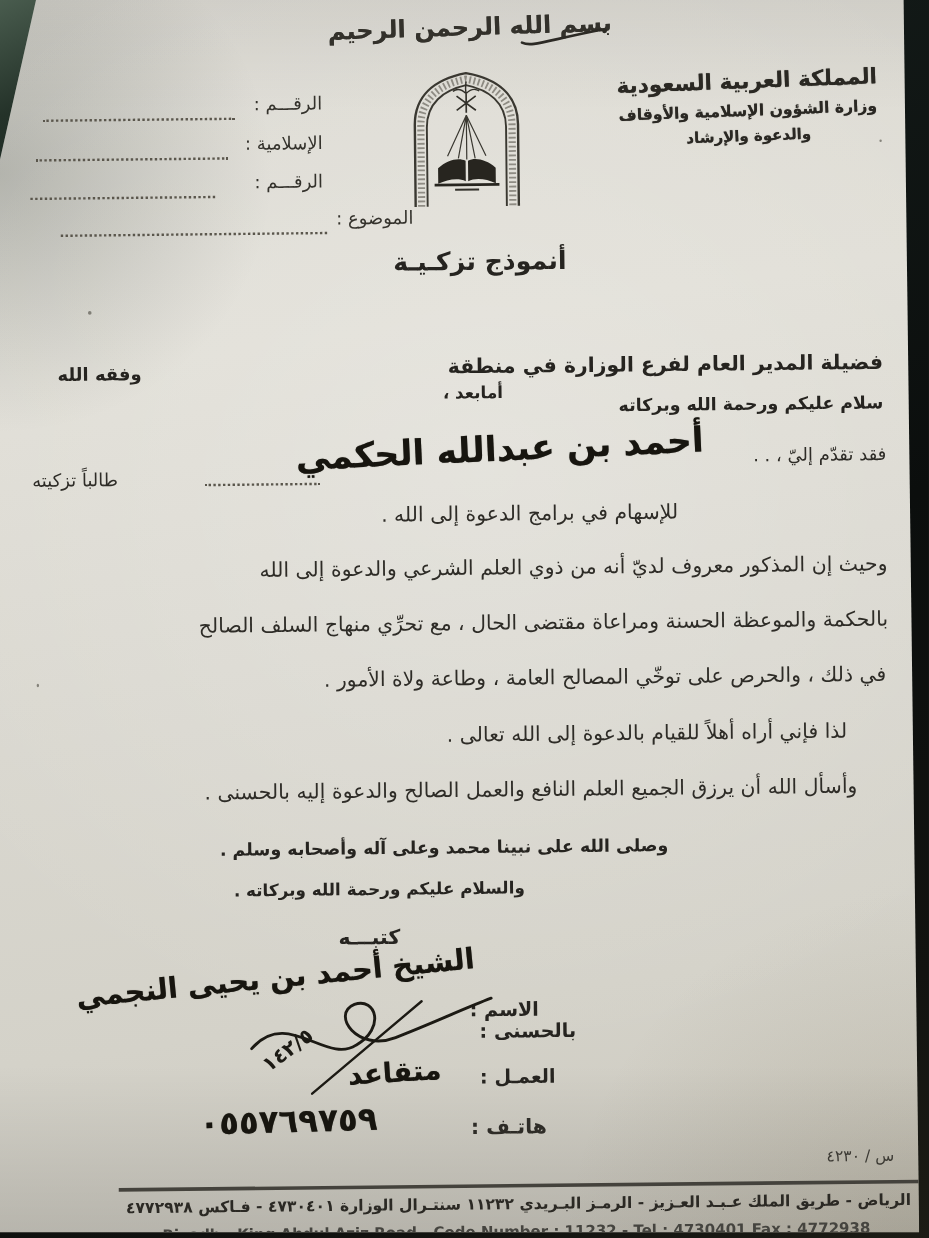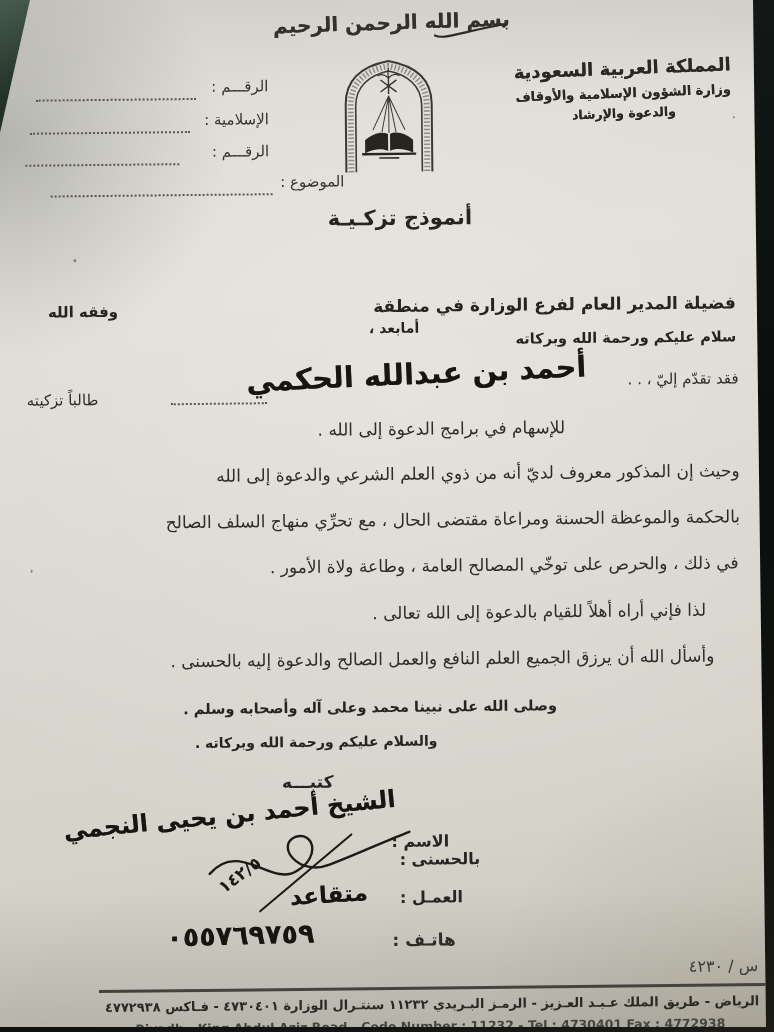--- a/index.html
+++ b/index.html
@@ -63,21 +63,21 @@
   .katabahu{top:771px;left:255px;width:100px;font-size:17px;font-weight:bold;color:#262420;}
   .lbl{font-size:16px;font-weight:bold;color:#262420;}
   .nml{top:832px;left:388px;}
   .nmv{top:797px;left:115px;width:278px;font-size:24px;transform:rotate(-5deg);}
   .sgl{top:850px;left:396px;}
   .sgs{top:820px;left:198px;}
   .wkl{top:888px;left:396px;}
   .wkv{top:881px;left:286px;font-size:23px;transform:rotate(-3deg);}
   .phl{top:930px;left:388px;font-size:17px;}
   .phv{top:918px;left:90px;width:292px;font-size:27px;letter-spacing:5px;transform:rotate(-1deg);}
-  .ref{top:960px;left:684px;font-size:16px;color:#3b3933;}
+  .ref{top:960px;left:684px;font-size:13px;color:#3b3933;}
   .divider{top:987px;left:94px;width:668px;height:3px;background:#44423c;}
   .ftar{top:997px;left:88px;width:678px;font-size:13px;font-weight:bold;color:#2b2924;}
   .ften{top:1019px;left:105px;width:640px;font-size:12.5px;color:#45443f;font-weight:bold;}
   .speck{position:absolute;border-radius:50%;background:rgba(60,58,50,.55);}
   svg{display:block;}
 </style>
 </head>
 <body>
 
 <div class="frame">

